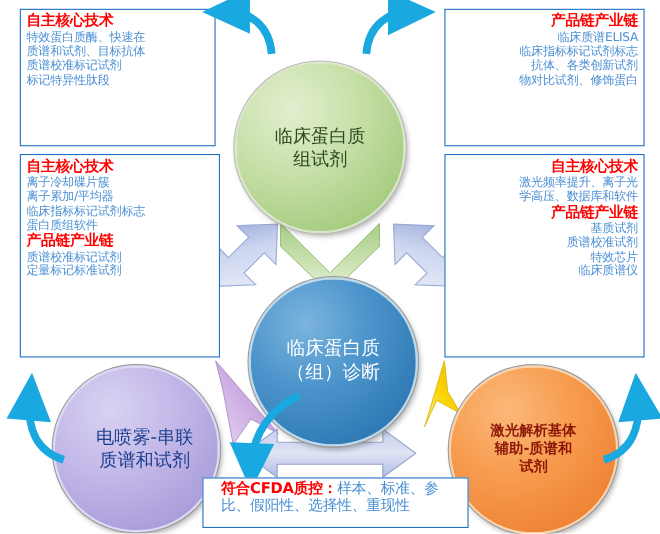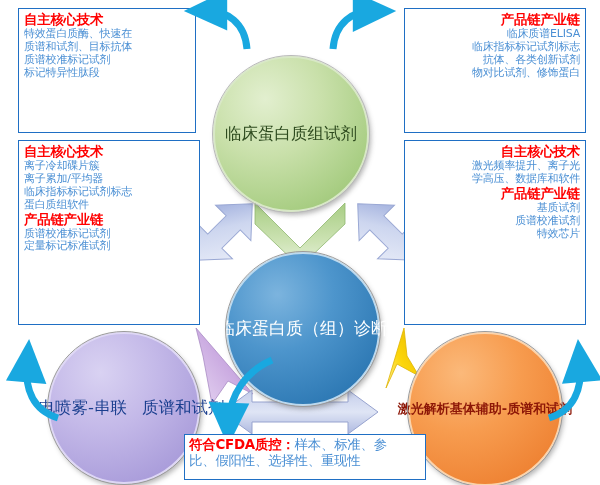--- a/index.html
+++ b/index.html
@@ -35,29 +35,29 @@
   .align-right .ln{text-align:right;}
   .align-left .ln{text-align:left;}
 
   #box-tl{left:18px;  top:8px;   width:178px; height:125px;}
   #box-tr{left:404px; top:8px;   width:182px; height:125px;}
   #box-ml{left:18px;  top:140px; width:182px; height:185px;}
   #box-mr{left:404px; top:140px; width:182px; height:185px;}
   #box-bottom{
     left:184px; top:434px; width:242px; height:46px;
     border:1.6px solid #1f6fc4;
-    padding:2px 4px;
+    padding:2px 16px;
     z-index:14;
   }
   #box-bottom .ln{font-size:13.4px;}
 
   
   .circ{
     position:absolute;border-radius:50%;
-    display:flex;flex-direction:row;
+    display:flex;flex-direction:column;
     align-items:center;justify-content:center;
     text-align:center;
     z-index:8;
     box-shadow:2px 3px 5px rgba(90,90,90,.45);
   }
   .circ .cl{white-space:nowrap;line-height:1.28;}
 
   #circle-green{
     left:213px;top:56px;width:152px;height:152px;
     background:radial-gradient(circle at 33% 27%, #e2efcf 0%, #c9e0aa 38%, #a9ce84 75%, #93bd6d 100%);
@@ -189,20 +189,21 @@
   </div>
 
   <div class="infobox align-right" id="box-mr">
     <div class="ln hd">自主核心技术</div>
     <div class="ln">激光频率提升、离子光</div>
     <div class="ln">学高压、数据库和软件</div>
     <div class="ln hd">产品链产业链</div>
     <div class="ln">基质试剂</div>
     <div class="ln">质谱校准试剂</div>
     <div class="ln">特效芯片</div>
+    <div class="ln">临床质谱仪</div>
   </div>
 
   <div class="circ" id="circle-green">
     <div class="cl">临床蛋白质</div>
     <div class="cl">组试剂</div>
   </div>
 
   <div class="circ" id="circle-blue">
     <div class="cl">临床蛋白质</div>
     <div class="cl">（组）诊断</div>

